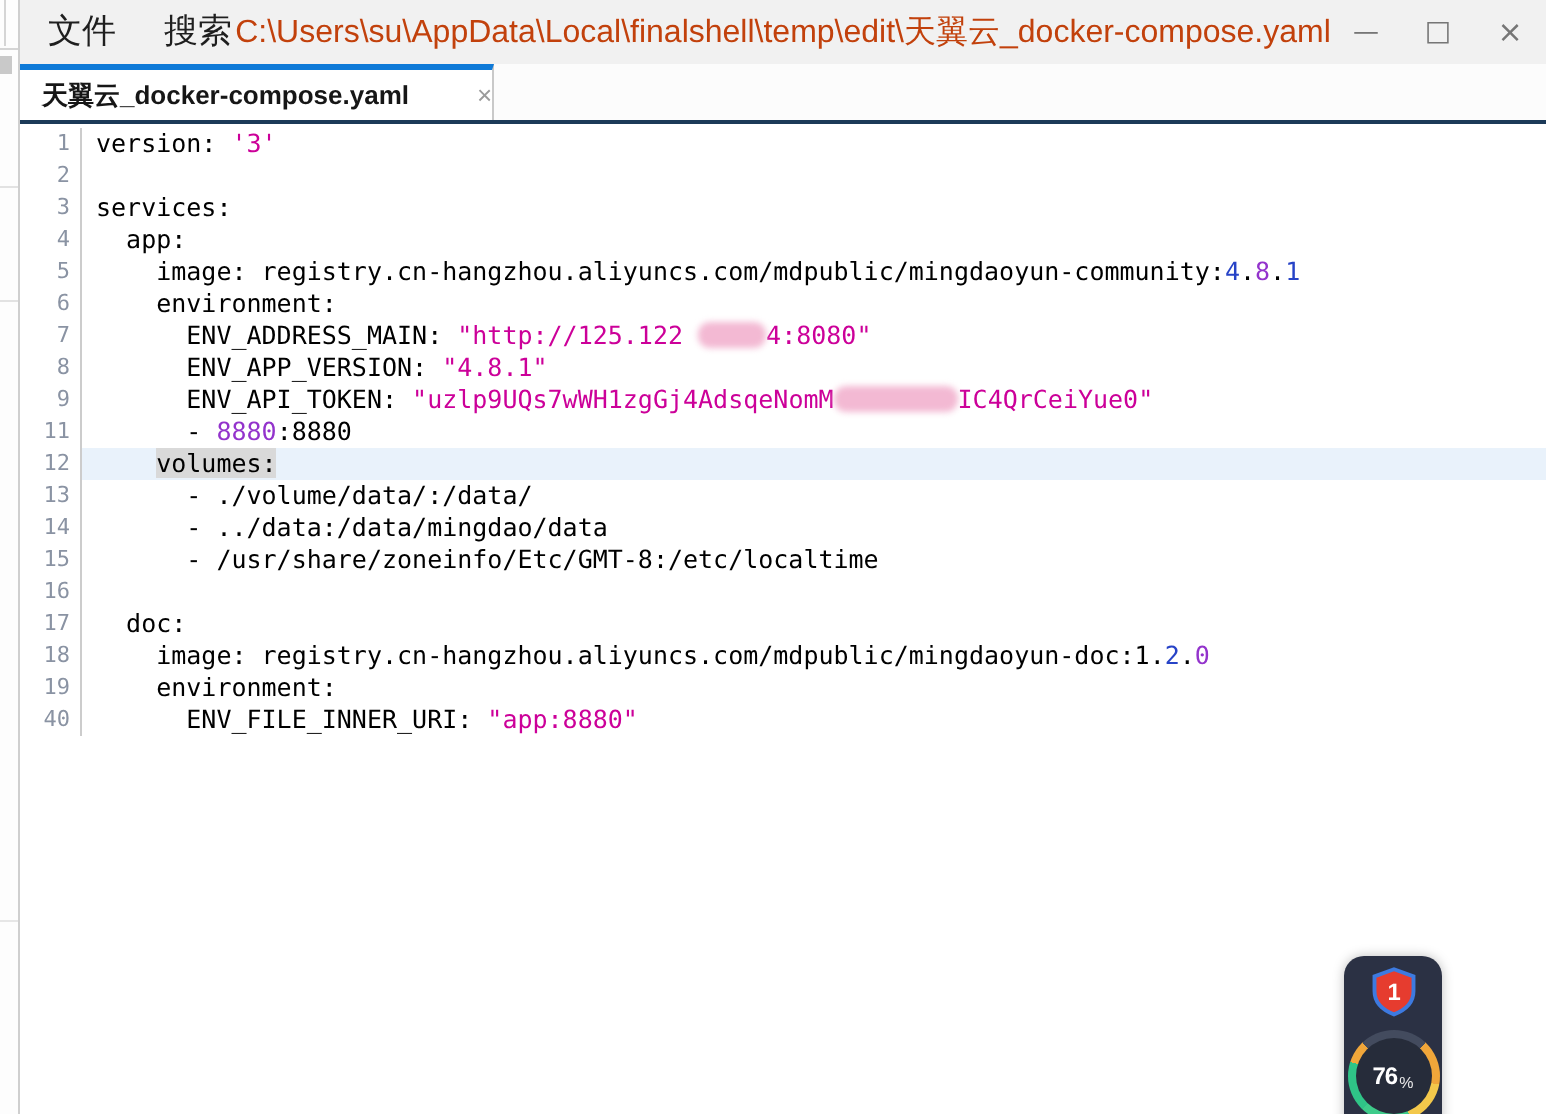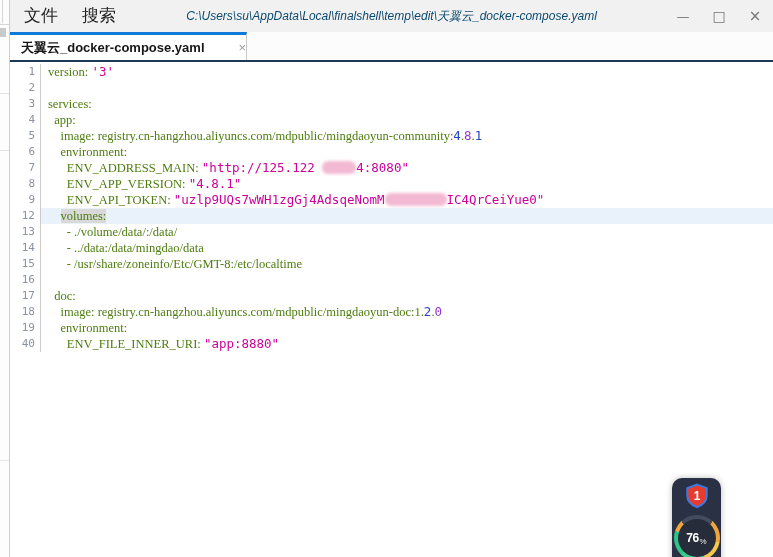--- a/index.html
+++ b/index.html
@@ -15,39 +15,39 @@
   #bg-sliver .frag-h3 { position:absolute; left:0; top:150px; width:9px; height:1px; background:#e2e2e2; }
   #bg-sliver .frag-h4 { position:absolute; left:0; top:460px; width:9px; height:1px; background:#e6e6e6; }
 
   
   #win { position:absolute; left:9px; top:0; width:764px; height:557px; background:#fff; border-left:1px solid #cfcfcf; }
 
   
   #menubar { position:relative; height:32px; background:#f1f1f1; display:flex; align-items:center; }
   .menu-item { font-size:17px; color:#1f1f1f; padding:0 12px; line-height:32px; cursor:default; }
   .menu-item:first-child { padding-left:14px; }
-  #title-path { position:absolute; left:50%; transform:translateX(-50%); font-size:12px; color:#0c4a6e; white-space:nowrap;font-style:italic; }
+  #title-path { position:absolute; left:50%; transform:translateX(-50%); font-size:16px; color:#c2410c; white-space:nowrap; }
   #win-controls { position:absolute; right:0; top:0; height:32px; display:flex; align-items:center; }
   .win-btn { width:36px; height:32px; display:flex; align-items:center; justify-content:center; font-size:13px; color:#767676; cursor:default; font-family:"DejaVu Sans", sans-serif; }
   .win-btn.maxi { font-size:14px; }
   .win-btn.close { font-size:15px; }
 
   
   #tabbar { position:relative; height:30px; background:#fcfcfc; border-bottom:2px solid #1c3a58; display:flex; }
   #tab-active { position:relative; width:237px; height:28px; background:#ffffff; border-top:3px solid #0f7ad8; border-right:1px solid #c9c9c9; display:flex; align-items:center; justify-content:space-between; padding:0 8px 0 11px;gap:32px; }
   #tab-label { font-size:13px; font-weight:bold; color:#161616; white-space:nowrap; }
   #tab-close { font-size:13px; color:#9b9b9b; padding:0 2px; cursor:default; }
 
   
   #editor { position:relative; height:495px; background:#fff; overflow:hidden; padding-top:2px; }
   .row { display:flex; height:16px; line-height:16px; font-family:"DejaVu Sans Mono","Liberation Mono",monospace; font-size:12.5px; white-space:pre; }
   .ln { flex:0 0 31px; width:31px; text-align:right; padding-right:5px; color:#8a93a3; font-size:11px; border-right:1px solid #cccccc; background:#ffffff; }
   .code { flex:1 1 auto; padding-left:7px; color:#1a1a1a; }
   .row.active .code { background:#e9f2fb; }
-  .seg-k { color:#4d7c0f;font-family:Liberation Serif, serif; }
+  .seg-k { color:#000000; }
   .seg-s { color:#cc0099; }
   .seg-nb { color:#2743c7; }
   .seg-np { color:#9333cc; }
   .seg-hl { background:#d9d9d9; }
   .smudge { display:inline-block; height:13px; vertical-align:middle; margin-top:-2px; background:#f3b9d3; border-radius:6px; filter:blur(1.5px); }
 
   
   #sec-widget { position:absolute; left:672px; top:478px; width:49px; height:90px; background:#2b3144; border-radius:10px 10px 0 0; box-shadow:0 0 6px rgba(0,0,0,.25); }
   #shield { position:absolute; left:50%; top:5px; transform:translateX(-50%); width:26px; height:26px; }
   #gauge { position:absolute; left:50%; top:37px; transform:translateX(-50%); width:46px; height:46px; border-radius:50%;
@@ -94,20 +94,21 @@
       <div id="code-lines">
           <div class="row"><span class="ln">1</span><span class="code"><span class="seg-k">version: </span><span class="seg-s">'3'</span></span></div>
           <div class="row"><span class="ln">2</span><span class="code"></span></div>
           <div class="row"><span class="ln">3</span><span class="code"><span class="seg-k">services:</span></span></div>
           <div class="row"><span class="ln">4</span><span class="code"><span class="seg-k">  app:</span></span></div>
           <div class="row"><span class="ln">5</span><span class="code"><span class="seg-k">    image: registry.cn-hangzhou.aliyuncs.com/mdpublic/mingdaoyun-community:</span><span class="seg-nb">4</span><span class="seg-k">.</span><span class="seg-np">8</span><span class="seg-k">.</span><span class="seg-nb">1</span></span></div>
           <div class="row"><span class="ln">6</span><span class="code"><span class="seg-k">    environment:</span></span></div>
           <div class="row"><span class="ln">7</span><span class="code"><span class="seg-k">      ENV_ADDRESS_MAIN: </span><span class="seg-s">"http://125.122 </span><span class="smudge" style="width: 34px;"></span><span class="seg-s">4:8080"</span></span></div>
           <div class="row"><span class="ln">8</span><span class="code"><span class="seg-k">      ENV_APP_VERSION: </span><span class="seg-s">"4.8.1"</span></span></div>
           <div class="row"><span class="ln">9</span><span class="code"><span class="seg-k">      ENV_API_TOKEN: </span><span class="seg-s">"uzlp9UQs7wWH1zgGj4AdsqeNomM</span><span class="smudge" style="width: 62px;"></span><span class="seg-s">IC4QrCeiYue0"</span></span></div>
+          <div class="row"><span class="ln">11</span><span class="code"><span class="seg-k">      - </span><span class="seg-np">8880</span><span class="seg-k">:8880</span></span></div>
           <div class="row active"><span class="ln">12</span><span class="code"><span class="seg-k">    </span><span class="seg-k seg-hl">volumes:</span></span></div>
           <div class="row"><span class="ln">13</span><span class="code"><span class="seg-k">      - ./volume/data/:/data/</span></span></div>
           <div class="row"><span class="ln">14</span><span class="code"><span class="seg-k">      - ../data:/data/mingdao/data</span></span></div>
           <div class="row"><span class="ln">15</span><span class="code"><span class="seg-k">      - /usr/share/zoneinfo/Etc/GMT-8:/etc/localtime</span></span></div>
           <div class="row"><span class="ln">16</span><span class="code"></span></div>
           <div class="row"><span class="ln">17</span><span class="code"><span class="seg-k">  doc:</span></span></div>
           <div class="row"><span class="ln">18</span><span class="code"><span class="seg-k">    image: registry.cn-hangzhou.aliyuncs.com/mdpublic/mingdaoyun-doc:</span><span class="seg-k">1</span><span class="seg-k">.</span><span class="seg-nb">2</span><span class="seg-k">.</span><span class="seg-np">0</span></span></div>
           <div class="row"><span class="ln">19</span><span class="code"><span class="seg-k">    environment:</span></span></div>
           <div class="row"><span class="ln">40</span><span class="code"><span class="seg-k">      ENV_FILE_INNER_URI: </span><span class="seg-s">"app:8880"</span></span></div>
         </div>

